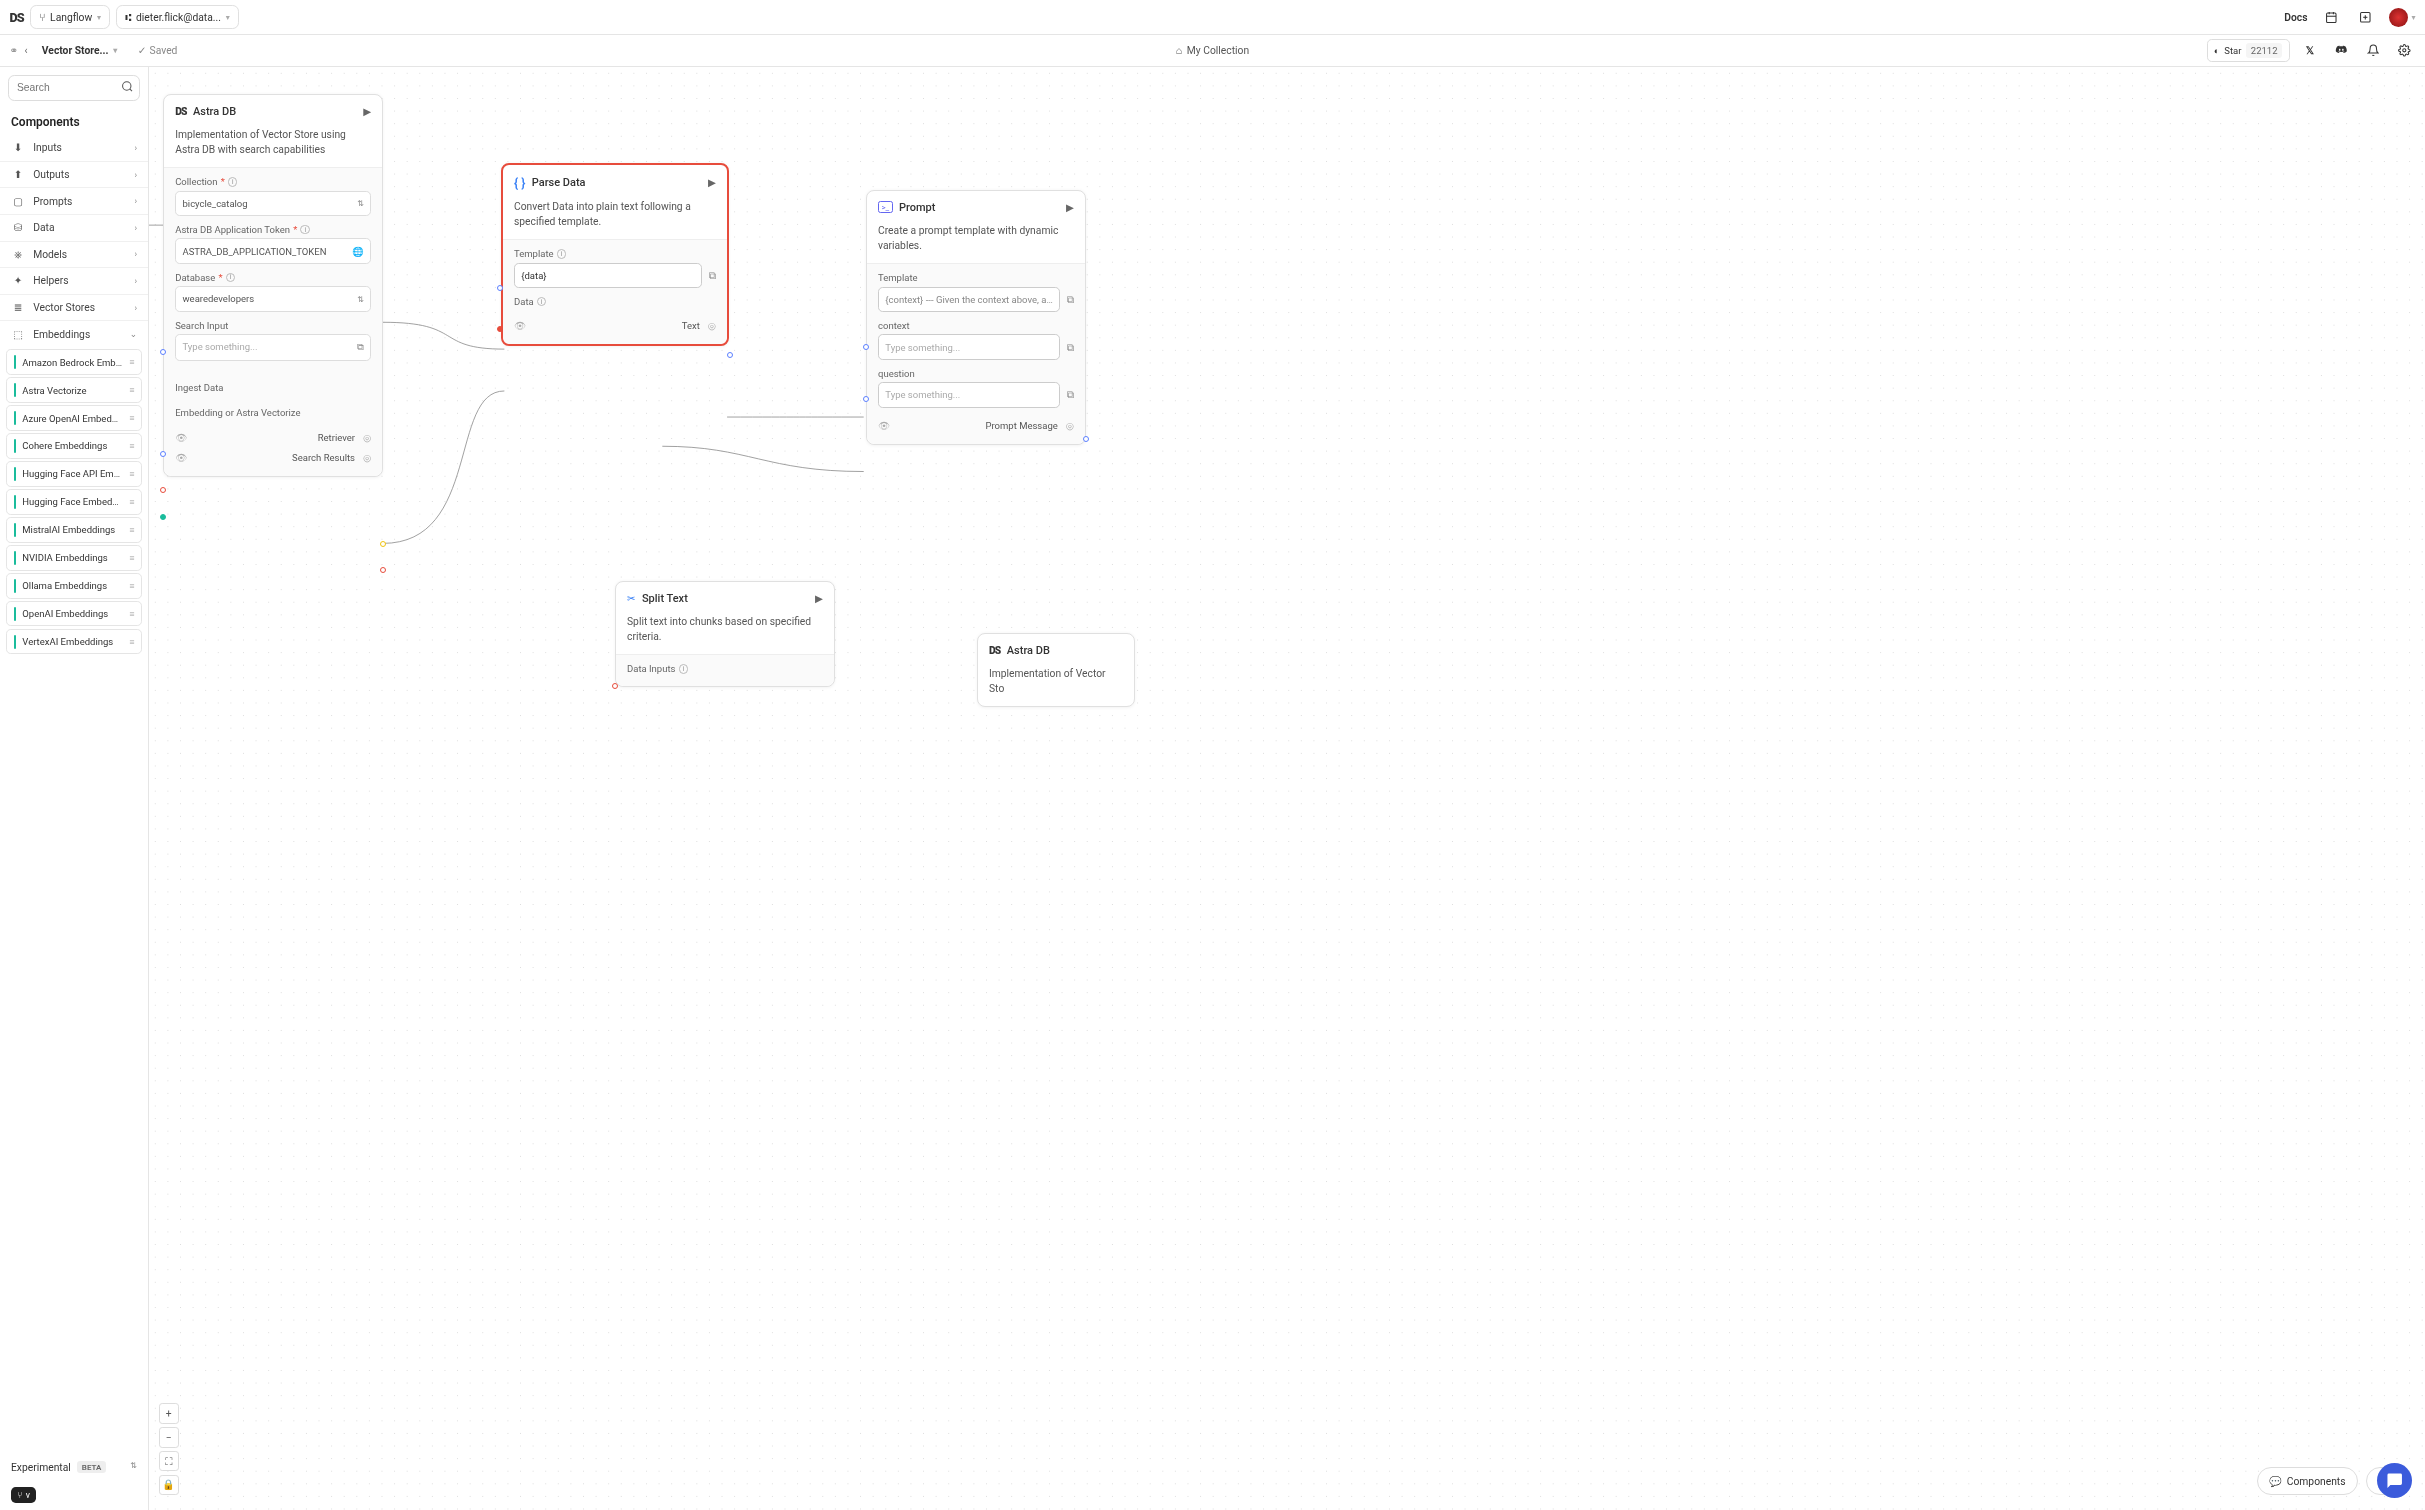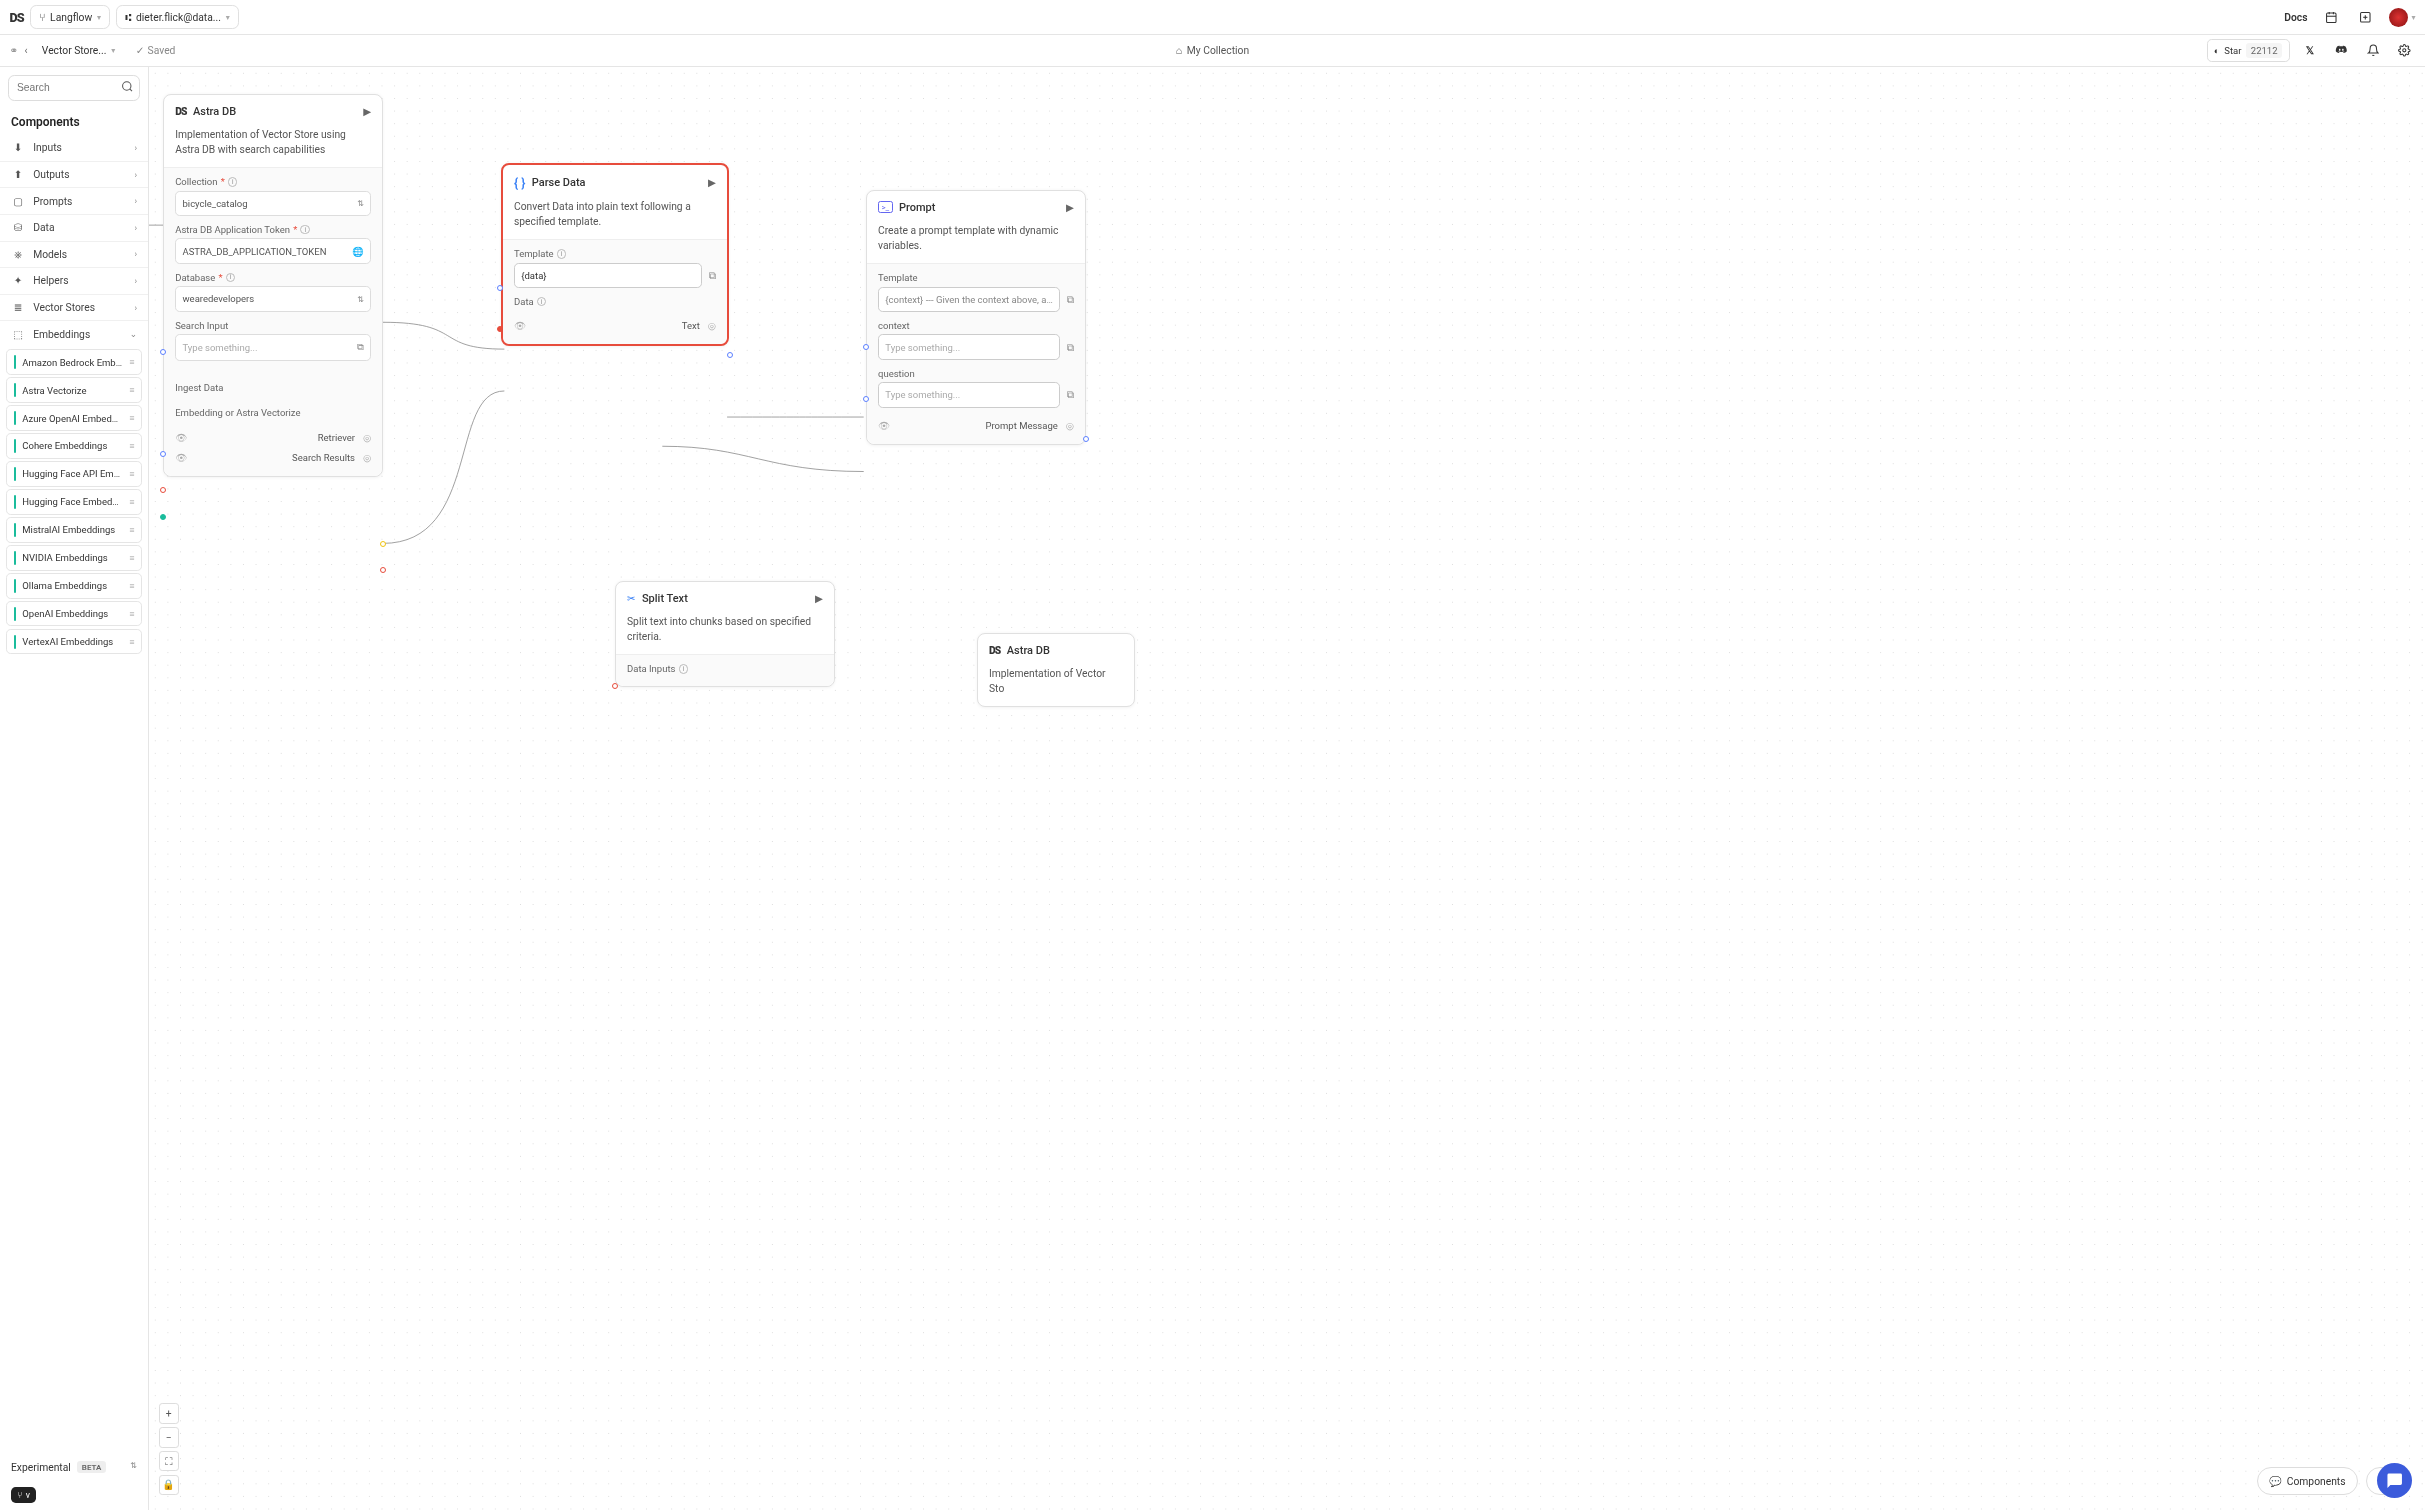--- a/index.html
+++ b/index.html
@@ -35,21 +35,21 @@
 .canvas { flex: 1; position: relative; background-image: radial-gradient(circle, #ddd 0.8px, transparent 0.8px); background-size: 12.6px 12.6px; overflow: hidden; }
 .node { position: absolute; background: #fff; border: 0.8px solid #e0e0e0; border-radius: 8px; box-shadow: 0 0.8px 3.2px rgba(0,0,0,0.05); }
 .node-header { display: flex; align-items: center; gap: 6.3px; padding: 9.5px 11px; }
 .node-title { font-weight: 500; font-size: 11px; color: #333; }
 .play-icon { margin-left: auto; color: #666; cursor: pointer; }
 .node-desc { padding: 0 11px 9.5px; color: #555; font-size: 10.3px; line-height: 1.5; }
 .node-body { background: #fafafa; padding: 8px 11px; border-top: 0.8px solid #eee; border-radius: 0 0 8px 8px; }
 .field-label { font-size: 9.5px; color: #666; margin-bottom: 3.2px; display: flex; align-items: center; gap: 3.2px; }
 .req { color: #e74c3c; }
 .info-icon { width: 9.5px; height: 9.5px; border: 0.8px solid #bbb; border-radius: 50%; display: inline-flex; align-items: center; justify-content: center; font-size: 6.3px; color: #888; }
-.field-input { width: 100%; padding: 6.3px; border: 0.8px solid #ddd; border-radius: 4.7px; background: #fff; font-size: 9.5px; color: #555; margin-bottom: 8px; display: flex; align-items: flex-end; }
+.field-input { width: 100%; padding: 6.3px; border: 0.8px solid #ddd; border-radius: 4.7px; background: #fff; font-size: 9.5px; color: #555; margin-bottom: 8px; display: flex; align-items: flex-start; }
 .field-select { position: relative; }
 .sel-chev { position: absolute; right: 6.3px; top: 50%; transform: translateY(-50%); color: #888; font-size: 8px; }
 .globe-icon { margin-left: auto; color: #888; }
 .output-row { display: flex; align-items: center; padding: 4.7px 0; font-size: 9.5px; color: #555; }
 .output-label { margin-left: auto; margin-right: 4.7px; text-align: center; }
 .eye-icon { color: #aaa; }
 .target-icon { color: #aaa; margin-left: 3.2px; }
 .port { width: 6.3px; height: 6.3px; border-radius: 50%; border: 1.2px solid; background: #fff; position: absolute; }
 .highlighted { border: 2.4px solid #e74c3c; }
 .zoom-controls { position: absolute; left: 9.5px; bottom: 16px; display: flex; flex-direction: column; gap: 3.2px; }
@@ -98,21 +98,21 @@
     <div style="display:flex;align-items:center;gap:3.2px;cursor:pointer">
       <div class="avatar"></div>
       <span style="color:#aaa;font-size:8px">▾</span>
     </div>
   </div>
 </div>
 
 <div class="secondbar">
   <span style="color:#888">⚭</span>
   <span style="color:#666;cursor:pointer">‹</span>
-  <div class="dropdown-btn" style="border:none;font-weight:400">
+  <div class="dropdown-btn" style="border:none;font-weight:700">
     <span>Vector Store...</span>
     <span style="color:#aaa;font-size:8px">▾</span>
   </div>
   <div class="saved">
     <span>✓</span>
     <span>Saved</span>
   </div>
   <div class="center-title">
     <span>⌂</span>
     <span>My Collection</span>

